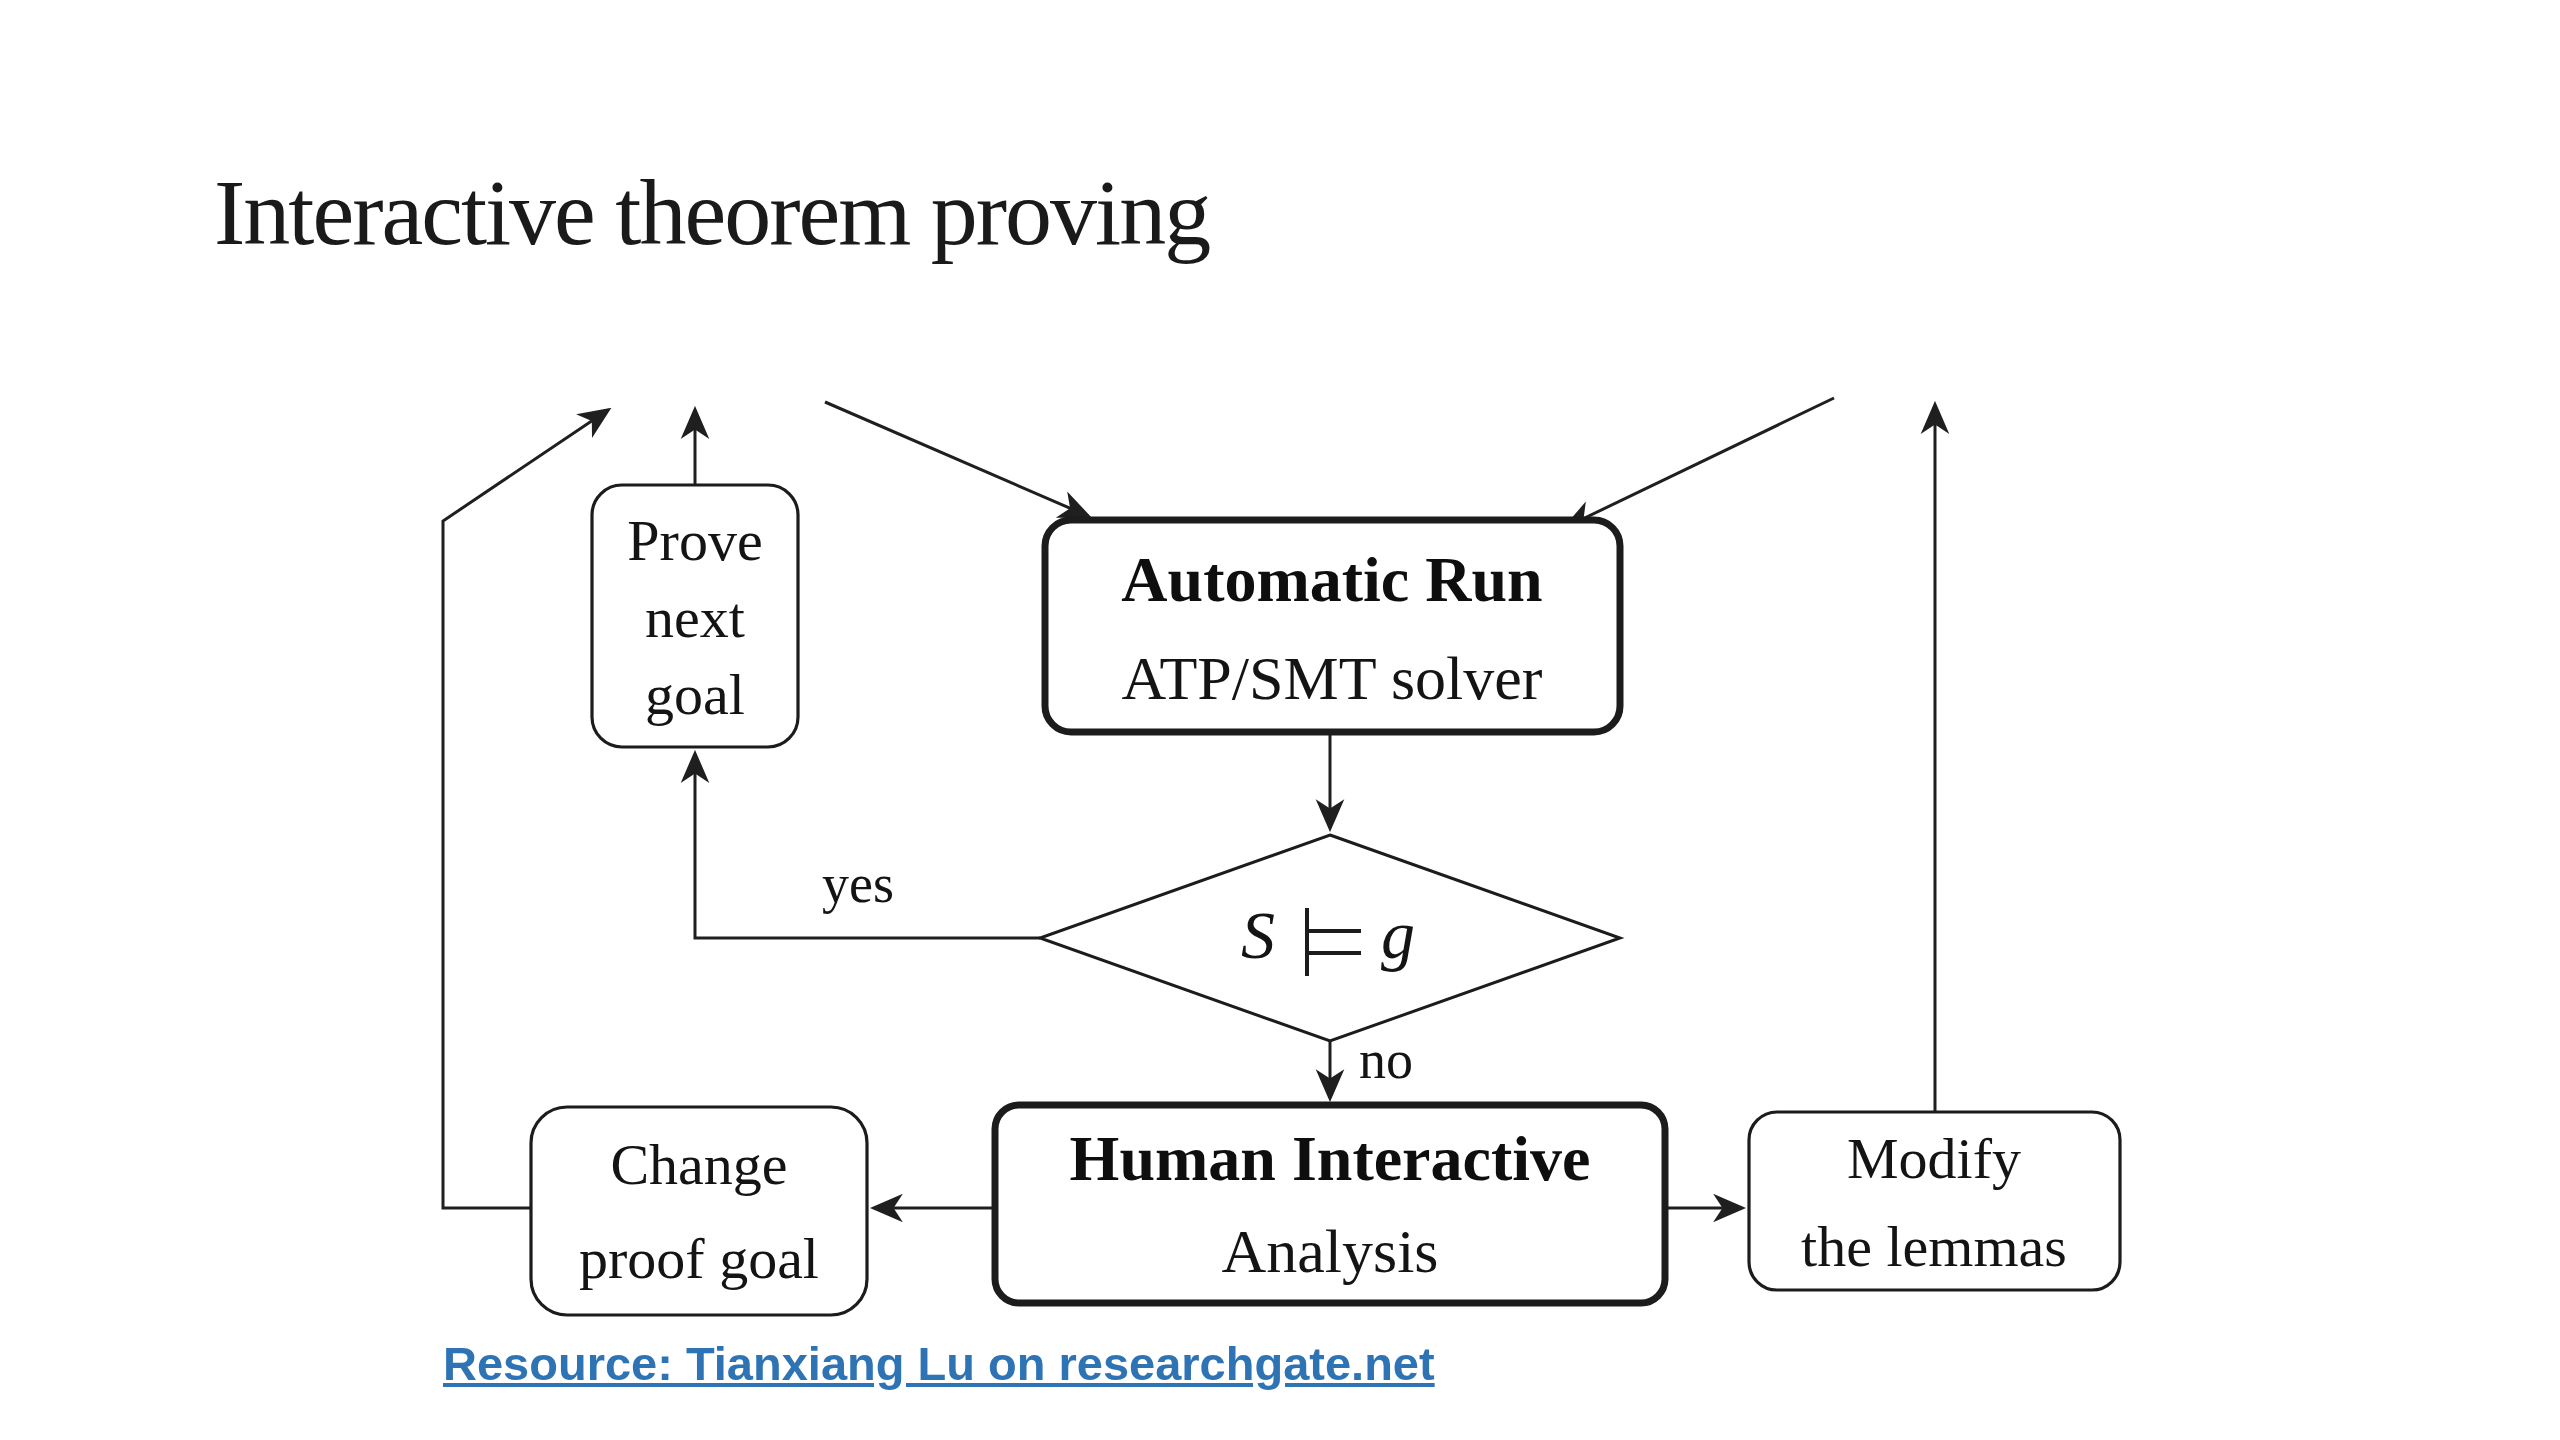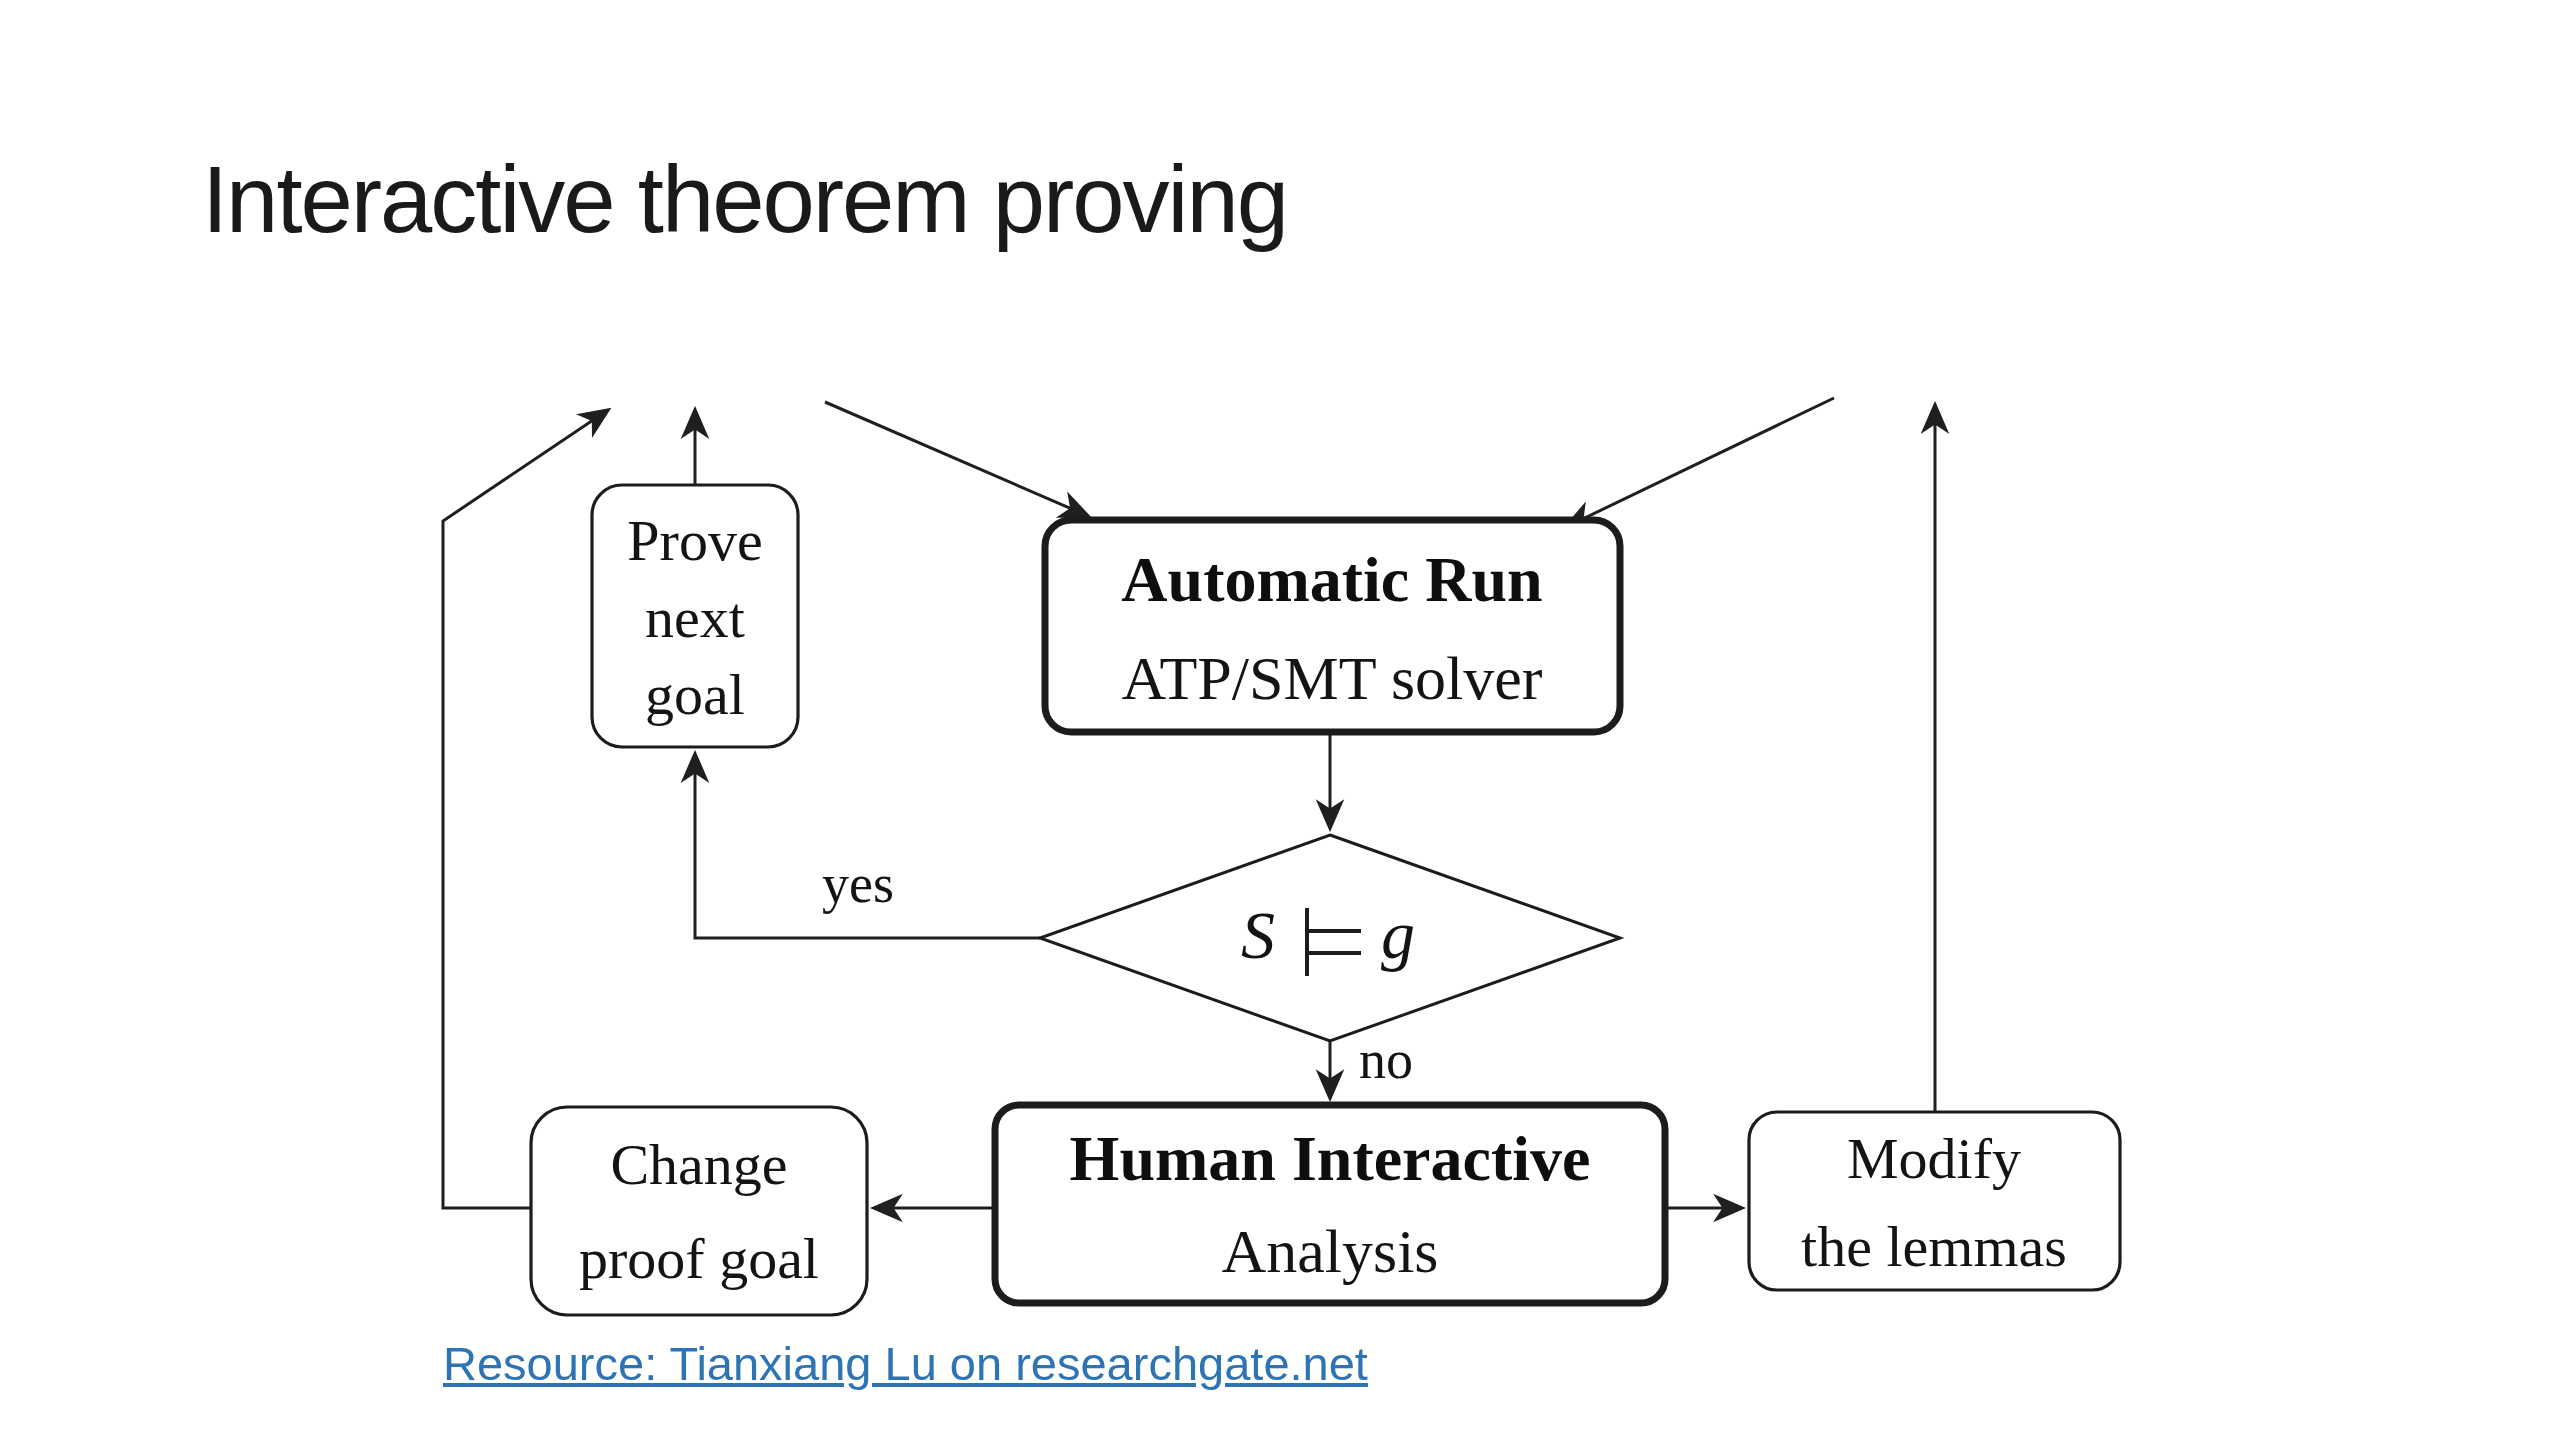--- a/index.html
+++ b/index.html
@@ -12,22 +12,22 @@
     width: 2560px;
     height: 1440px;
     background: #ffffff;
     overflow: hidden;
     font-family: "Liberation Sans", sans-serif;
   }
   .slide-title {
     position: absolute;
     left: 198px;
     top: 142px;
-    margin: 4px;
-    font-family: Liberation Sans, sans-serif;
+    margin: 16px;
+    font-family: Liberation Serif, serif;
     font-weight: 400;
     font-size: 94px;
     letter-spacing: -2px;
     color: #1a1a1a;
     white-space: nowrap;
   }
   .flowchart-svg {
     position: absolute;
     left: 0;
     top: 0;
@@ -90,20 +90,21 @@
   .source-link {
     position: absolute;
     left: 443px;
     top: 1336px;
     font-family: "Liberation Sans", sans-serif;
     font-size: 47px;
     color: #2e74b5;
     text-decoration: underline;
     cursor: pointer;
     white-space: nowrap;
+    font-weight: bold;
   }
 </style>
 </head>
 <body>
 
 <div class="slide">
 
   <h1 class="slide-title">Interactive theorem proving</h1>
 
   <svg class="flowchart-svg" viewBox="0 0 2560 1440" xmlns="http://www.w3.org/2000/svg">

